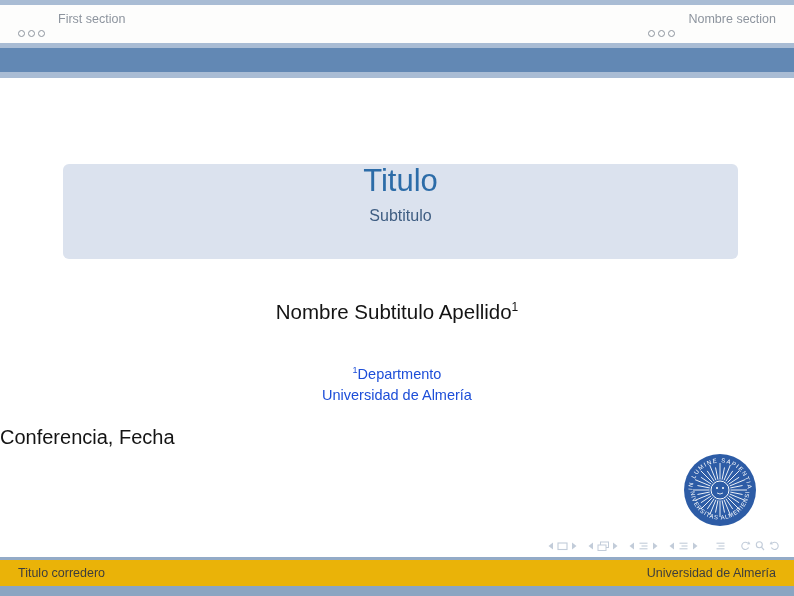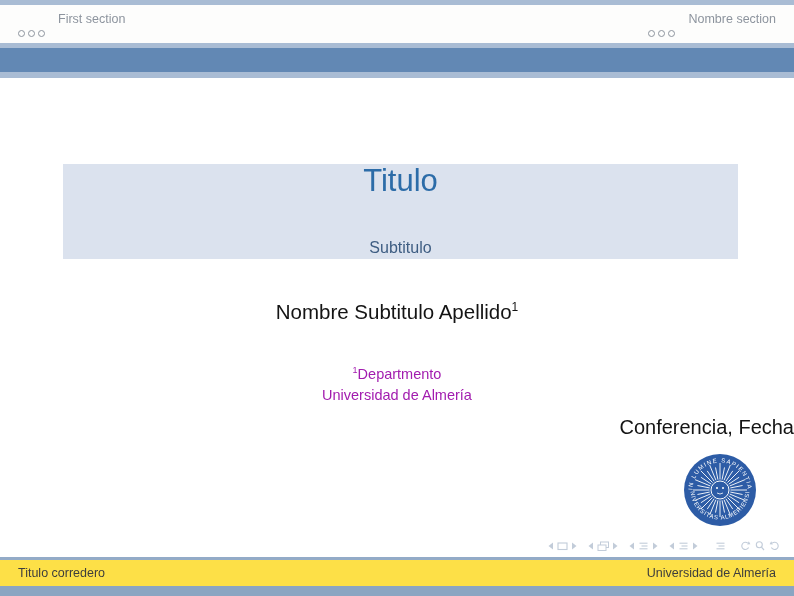--- a/index.html
+++ b/index.html
@@ -22,56 +22,56 @@
   .section-label{font-size:12.5px;color:#8d949e;line-height:14px;margin-left:40px;}
   .dots{display:flex;gap:3px;margin-top:1px;}
   .dot{width:7px;height:7px;border:1.2px solid #8d949e;border-radius:50%;box-sizing:border-box;background:transparent;}
   
   .band-light-a{position:absolute;left:0;top:43px;width:794px;height:5px;background:#a9bcd4;}
   .band-mid{position:absolute;left:0;top:48px;width:794px;height:24px;background:#6288b4;}
   .band-light-b{position:absolute;left:0;top:72px;width:794px;height:6px;background:#a9bcd4;}
   
   .titlebox{
     position:absolute;left:63px;top:164px;width:675px;height:95px;
-    background:#dbe2ee;border-radius:0;
-    display:flex;flex-direction:column;align-items:center;justify-content:space-between;gap:7px;
+    background:#dbe2ee;border-radius:6px;
+    display:flex;flex-direction:column;align-items:center;justify-content:flex-start;gap:7px;
   }
   .title{font-size:31px;color:#2c6ca8;line-height:34px;font-weight:400;}
   .subtitle{font-size:16px;color:#3e5d82;line-height:22px;font-weight:400;}
   
   .author{
     position:absolute;left:0;top:300px;width:794px;text-align:center;
     font-size:20.5px;color:#141414;
   }
   .author sup{font-size:12px;}
   .institute{
     position:absolute;left:0;top:360px;width:794px;text-align:center;
-    font-size:14.5px;color:#a21caf;line-height:21px;
+    font-size:14.5px;color:#1d4ed8;line-height:21px;
   }
   .institute sup{font-size:9px;}
   .date{
-    position:absolute;left:0;top:416px;width:794px;text-align:right;
+    position:absolute;left:0;top:426px;width:794px;text-align:left;
     font-size:20px;color:#141414;
   }
   
   .logo{position:absolute;left:682px;top:451px;width:76px;height:78px;}
   
   .nav{
     position:absolute;right:13px;top:539px;height:14px;
     display:flex;align-items:center;
   }
   .nav .grp{display:flex;align-items:center;gap:1px;}
   .nav .gap-s{width:7px;}
   .nav .gap-m{width:14px;}
   .nav .gap-l{width:12px;}
   .nav svg{display:block;}
   
   .footsep{position:absolute;left:0;top:557px;width:794px;height:3px;background:#93abc7;}
   .footer{
-    position:absolute;left:0;top:560px;width:794px;height:26px;background:#fde047;
+    position:absolute;left:0;top:560px;width:794px;height:26px;background:#eab308;
     display:flex;justify-content:space-between;align-items:center;
     box-sizing:border-box;padding:0 18px;
   }
   .footer-text{font-size:12.5px;color:#3d3d3d;}
   .bottombar{position:absolute;left:0;top:586px;width:794px;height:10px;background:#8ba5c2;}
 </style>
 </head>
 <body>
 
 <div class="slide">

